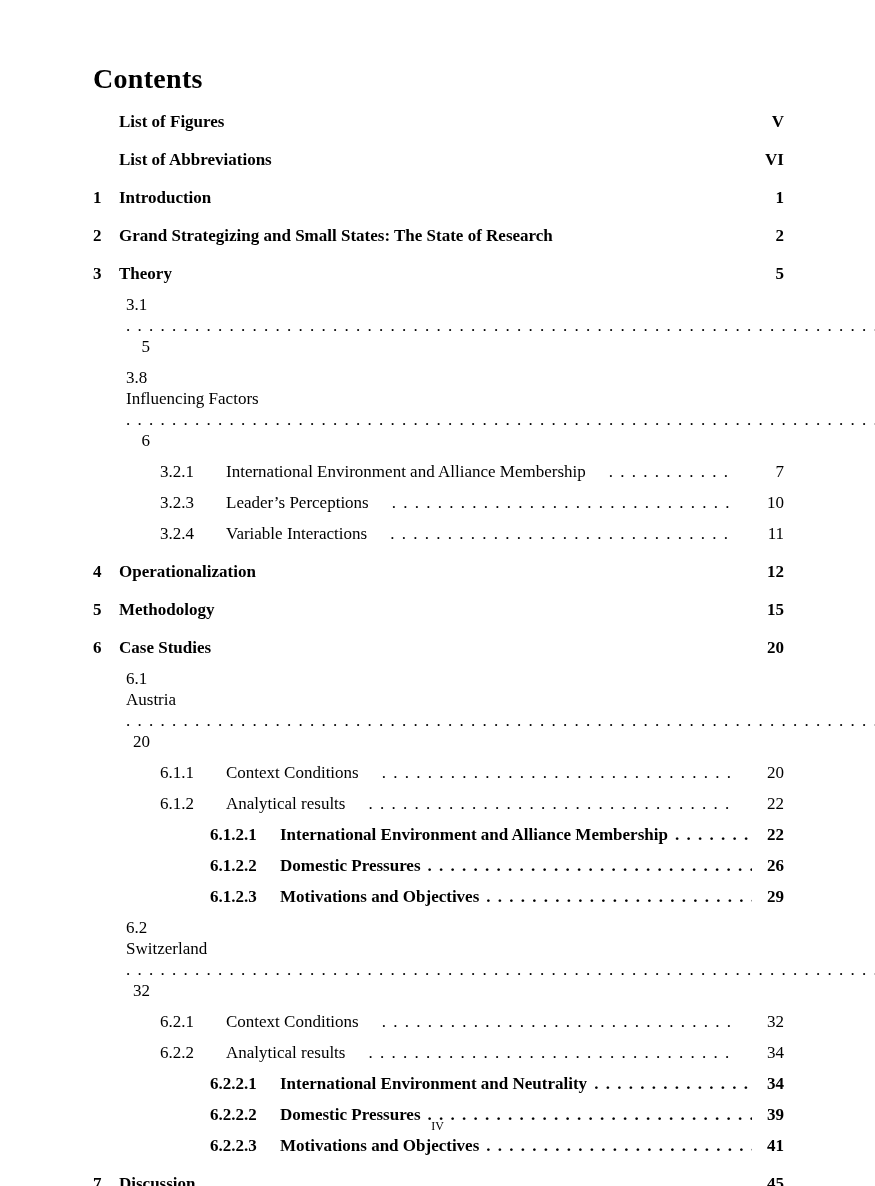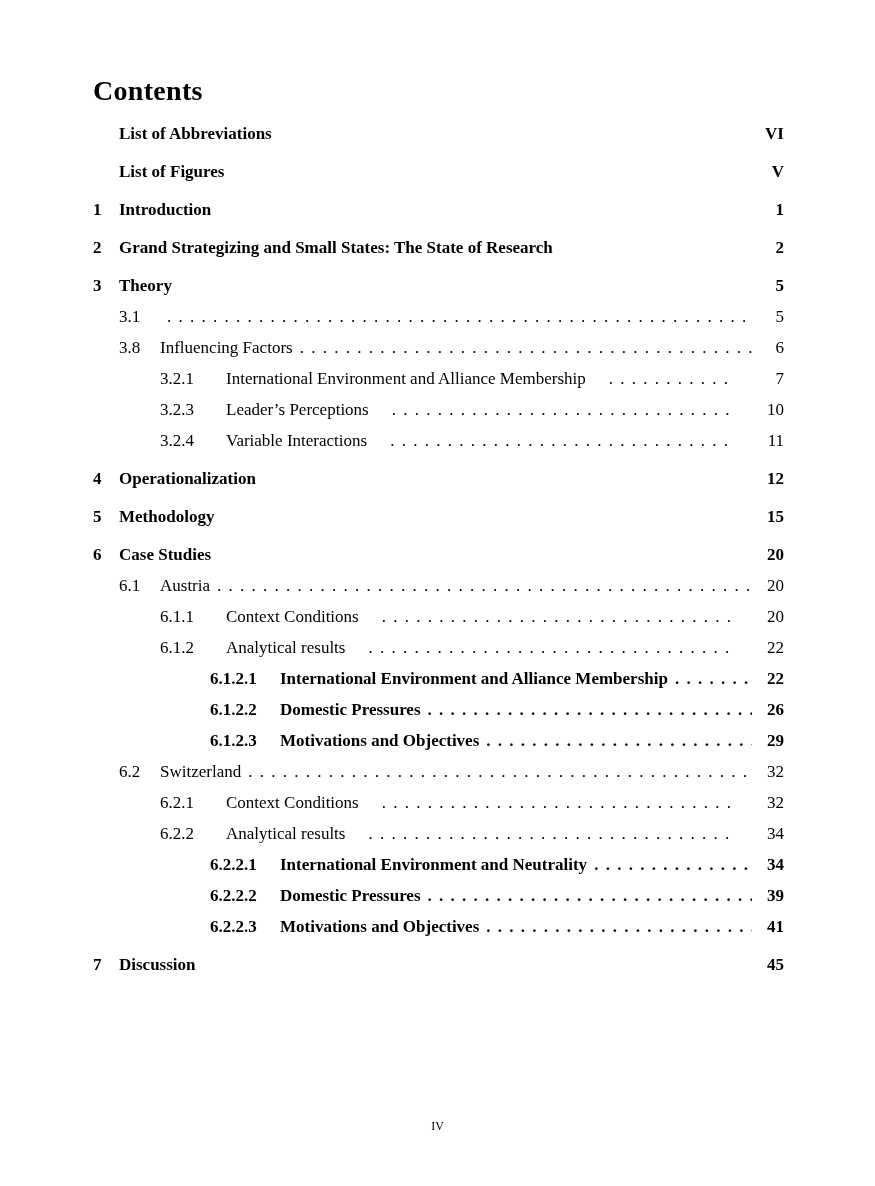--- a/index.html
+++ b/index.html
@@ -16,37 +16,37 @@
     position: absolute;
     left: 93px;
     right: 91px;
     top: 64px;
   }
   .doc-title {
     font-size: 28px;
     font-weight: bold;
     line-height: 30px;
     letter-spacing: 0.3px;
-    margin: 12px 0 7px 0;
+    margin: 0 0 7px 0;
   }
   .row {
     display: flex;
     align-items: baseline;
     font-size: 17px;
     line-height: 21px;
     margin-bottom: 10px;
     white-space: nowrap;
   }
   .row.chapter {
     font-weight: bold;
     margin-top: 17px;
   }
   .num { flex: none; }
   .lvl0 .num { width: 26px; }
-  .lvl1 { padding-left: 26px; } .lvl1 .num { width: 41px; }
+  .lvl1 { padding-left: 26px; flex-direction: column; } .lvl1 .num { width: 41px; }
   .lvl2 { padding-left: 67px; gap: 16px; } .lvl2 .num { width: 50px; }
   .lvl3 { padding-left: 117px; font-weight: bold; } .lvl3 .num { width: 70px; }
   .label { flex: none; }
   .leader {
     flex: 1 1 auto;
     overflow: hidden;
     white-space: nowrap;
     margin: 0 8px 0 7px;
     min-width: 0;
   }
@@ -70,29 +70,29 @@
 </style>
 </head>
 <body>
 
 <div class="page">
   <div class="content">
     <h1 class="doc-title">Contents</h1>
     <div id="toc">
         <div class="row lvl0 chapter">
     <span class="num"></span>
+    <span class="label">List of Figures</span>
+    <span class="leader"></span>
+    <span class="pg">V</span>
+  </div>
+        <div class="row lvl0 chapter">
+    <span class="num"></span>
     <span class="label">List of Abbreviations</span>
     <span class="leader"></span>
     <span class="pg">VI</span>
-  </div>
-        <div class="row lvl0 chapter">
-    <span class="num"></span>
-    <span class="label">List of Figures</span>
-    <span class="leader"></span>
-    <span class="pg">V</span>
   </div>
         <div class="row lvl0 chapter">
     <span class="num">1</span>
     <span class="label">Introduction</span>
     <span class="leader"></span>
     <span class="pg">1</span>
   </div>
         <div class="row lvl0 chapter">
     <span class="num">2</span>
     <span class="label">Grand Strategizing and Small States: The State of Research</span>

